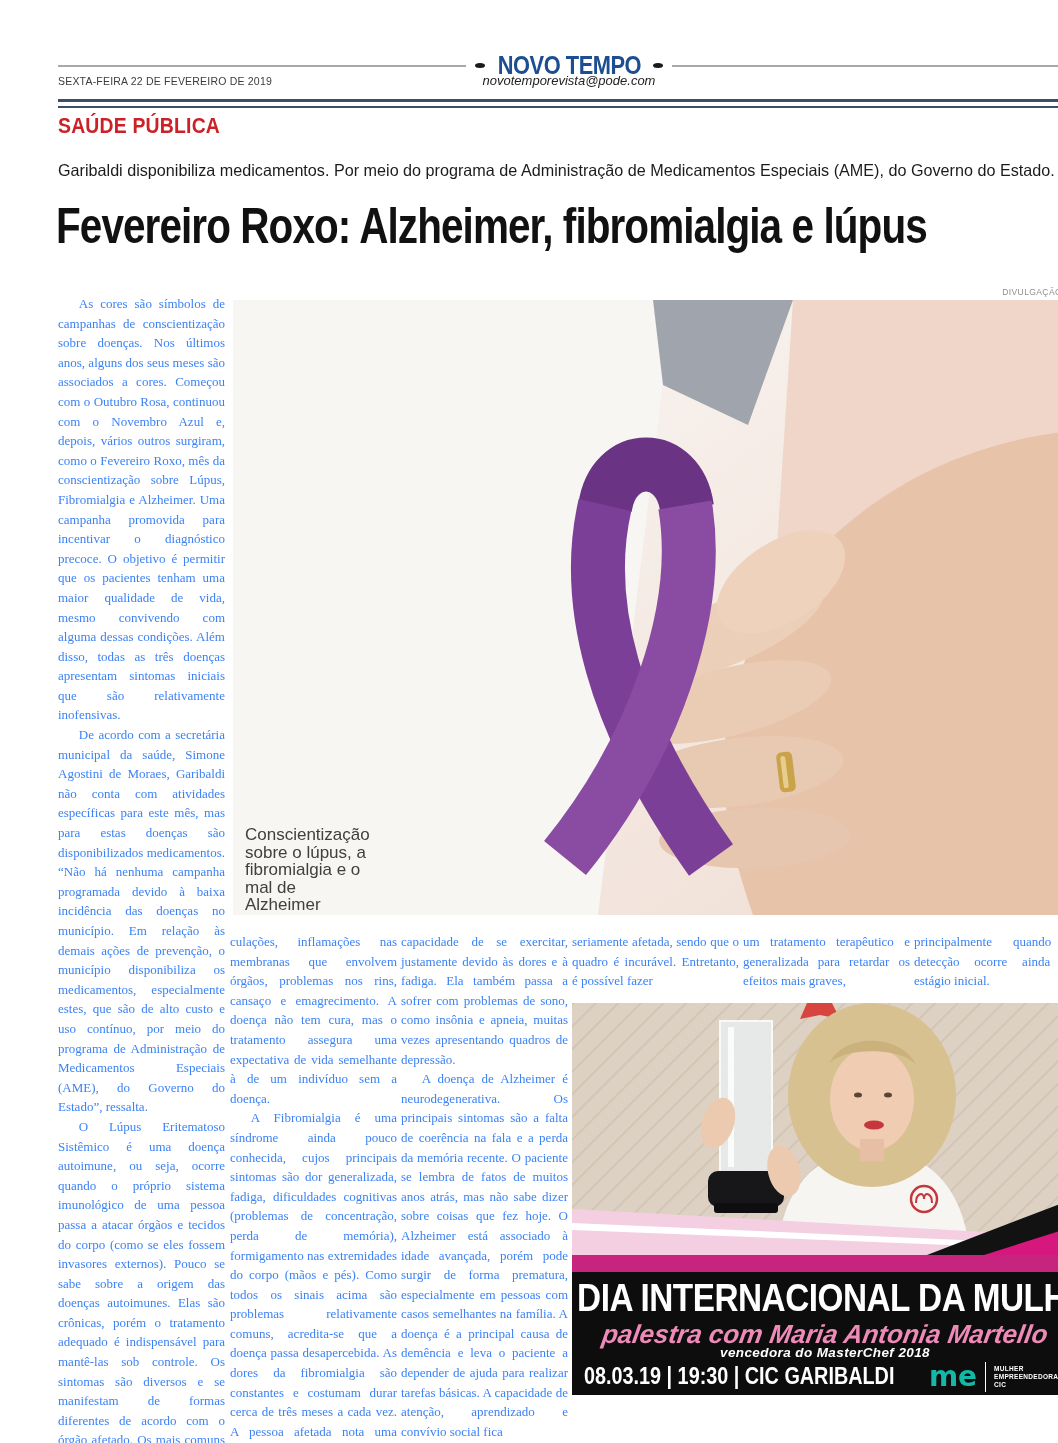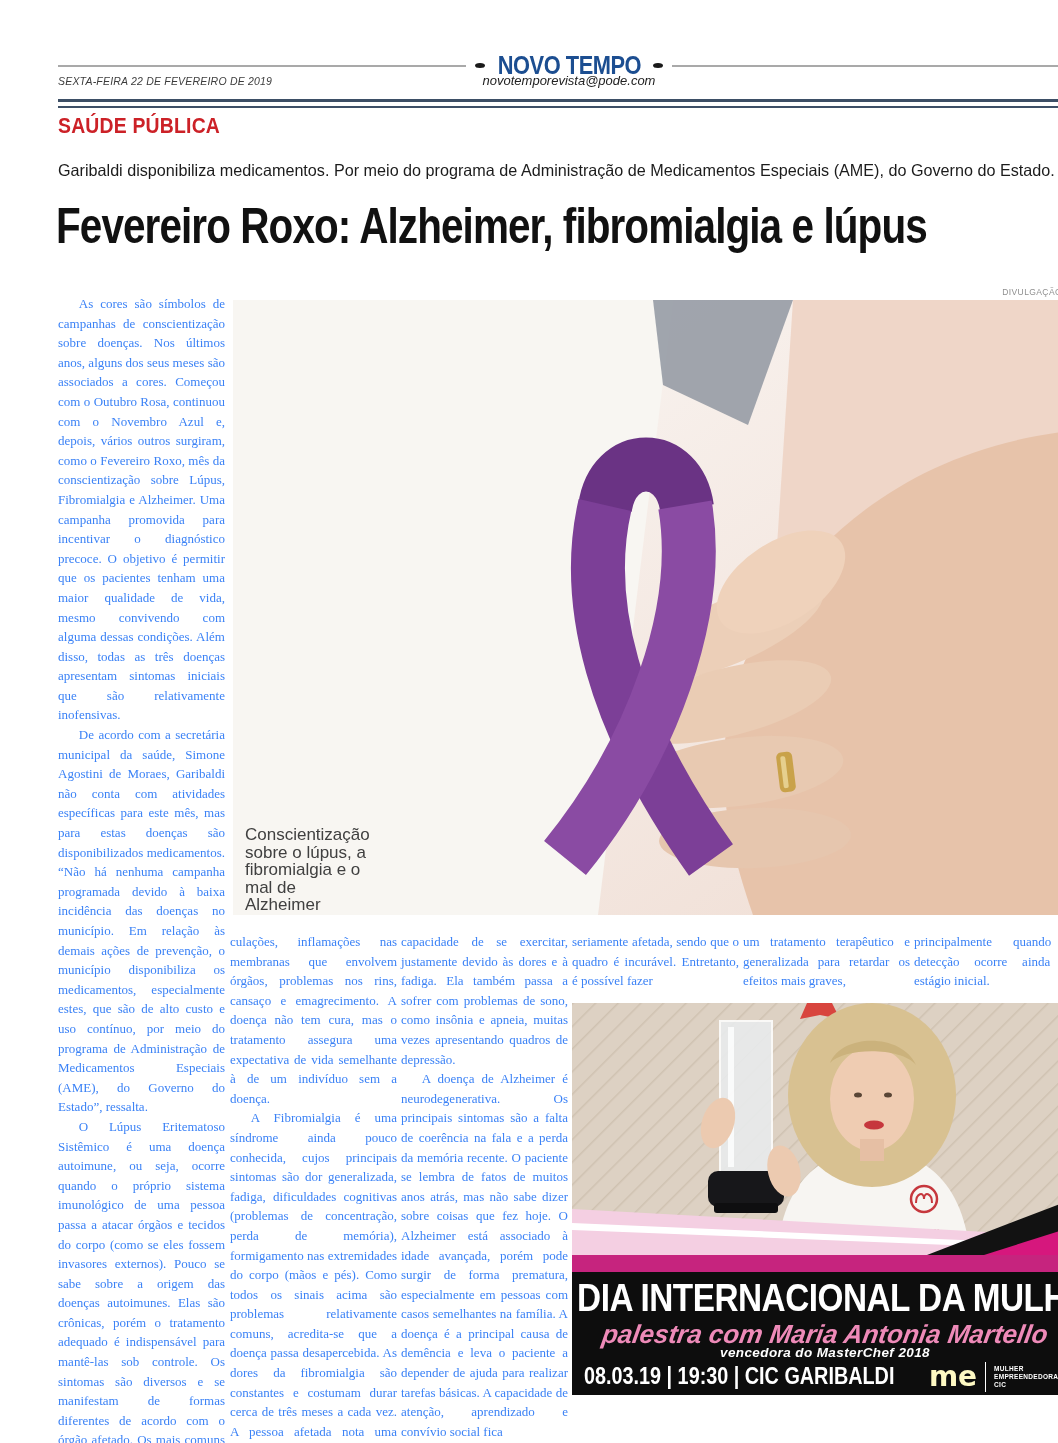--- a/index.html
+++ b/index.html
@@ -6,21 +6,21 @@
   .page{position:relative;width:1058px;height:1443px;background:#fff;overflow:hidden;
         font-family:"Liberation Sans",sans-serif;color:#1a1a1a;margin-left:40px;}
 
   
   .mast-row1{position:absolute;top:52px;left:18px;right:18px;display:flex;align-items:center;gap:9px;}
   .mast-line{flex:1;height:2px;background:#a9a9a9;}
   .mast-diamond{width:10px;height:5px;background:#1a1a1a;border-radius:50%;}
   .mast-title{font-size:23px;font-weight:bold;color:#1c4e91;letter-spacing:-0.5px;
               transform:scale(.95,1.1);white-space:nowrap;}
   .mast-row2{position:absolute;top:71px;left:18px;right:18px;height:22px;}
-  .mast-date{position:absolute;left:0;top:4px;font-size:10.5px;color:#3c3c3c;letter-spacing:.2px;font-style:italic;}
+  .mast-date{position:absolute;left:0;top:4px;font-size:10.5px;color:#3c3c3c;letter-spacing:.2px;}
   .mast-email{position:absolute;left:50%;transform:translateX(-50%);top:2px;font-size:13px;
               font-style:italic;color:#222;}
   .mast-page{position:absolute;right:0;top:0;font-size:17px;font-weight:normal;color:#111;}
   .double-rule{position:absolute;top:99px;left:18px;right:18px;height:4px;
                border-top:3px solid #3d4f66;border-bottom:2px solid #3d4f66;}
 
   
   .kicker{position:absolute;top:114px;left:18px;font-size:20px;font-weight:bold;color:#cc2127;
           letter-spacing:.2px;transform:scale(.97,1.08);transform-origin:0 0;}
   .deck{position:absolute;top:160px;left:18px;right:18px;font-size:16.5px;color:#1c1c1c;
@@ -54,21 +54,21 @@
   .ad-title{margin-top:7px;font-size:34px;font-weight:bold;color:#fff;letter-spacing:-.5px;
             transform:scale(.98,1.12);white-space:nowrap;}
   .ad-lecture{margin-top:1px;font-size:26px;font-weight:bold;font-style:italic;color:#ee8ab8;
               transform:skewX(-9deg);white-space:nowrap;}
   .ad-winner{margin-top:-5px;font-size:13.5px;font-weight:bold;font-style:italic;color:#fff;
              letter-spacing:.4px;}
   .ad-bottom{display:flex;align-items:center;justify-content:space-between;padding:2px 13px 0 12px;}
   .ad-info{font-size:22px;font-weight:bold;color:#fff;white-space:nowrap;
            transform:scale(.9,1.05);transform-origin:0 50%;}
   .ad-logos{display:flex;align-items:center;gap:8px;}
-  .me-logo{font-size:28px;font-weight:bold;color:#fef9c3;line-height:26px;font-family:"DejaVu Sans",sans-serif;}
+  .me-logo{font-size:28px;font-weight:bold;color:#14b8a6;line-height:26px;font-family:"DejaVu Sans",sans-serif;}
   .logo-div{width:1px;height:30px;background:#fff;}
   .me-caption{text-align:left;color:#fff;font-size:6.5px;font-weight:bold;line-height:8px;letter-spacing:.3px;}
   .cic-logo{font-size:25px;font-weight:bold;color:#fff;line-height:22px;letter-spacing:1px;}
   .cic-caption{font-size:7px;color:#fff;letter-spacing:1px;text-align:right;}
 </style>
 </head>
 <body>
 
 <div class="page">
 

